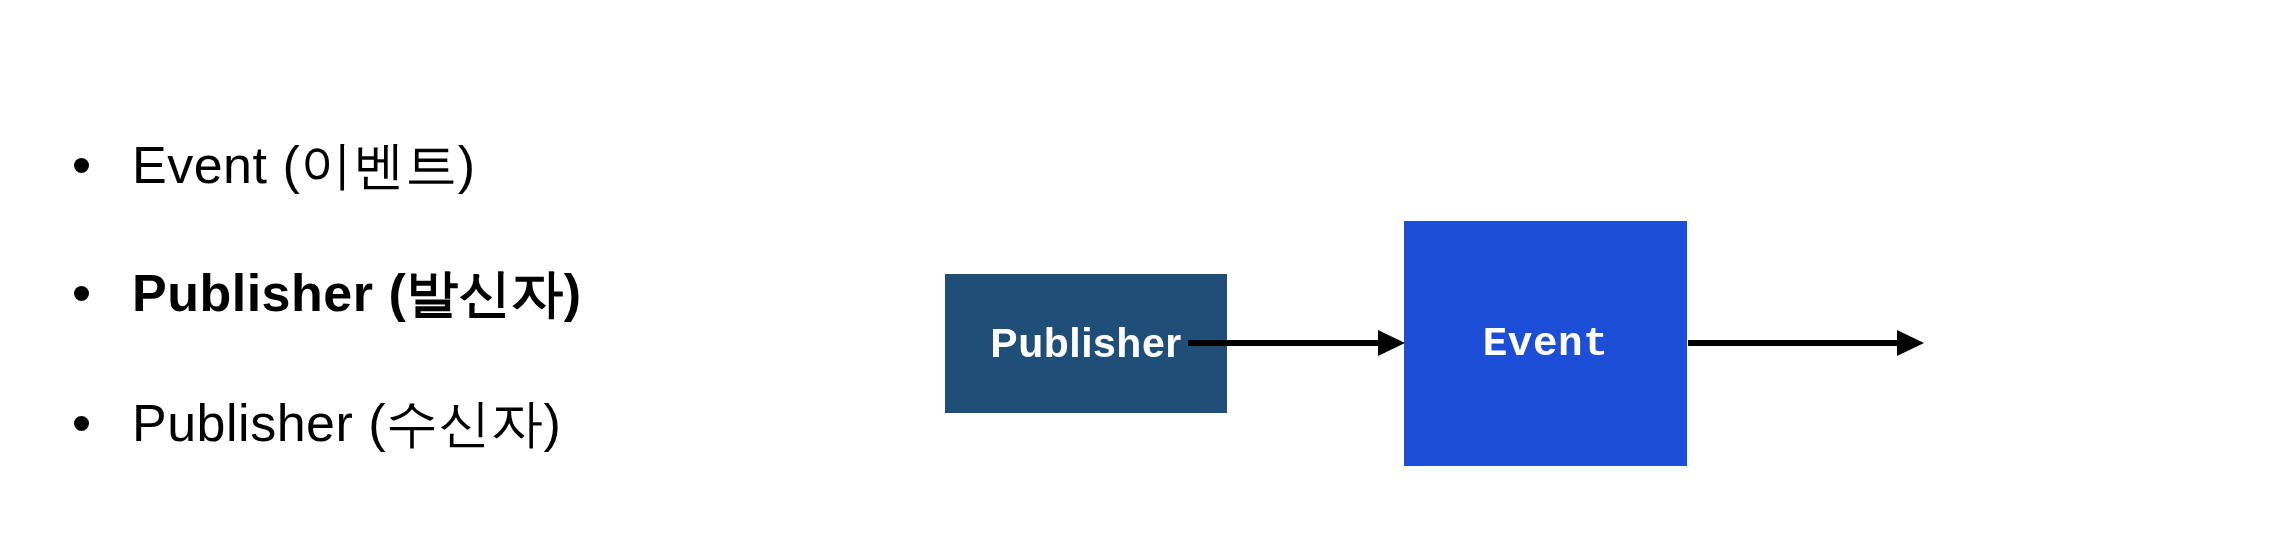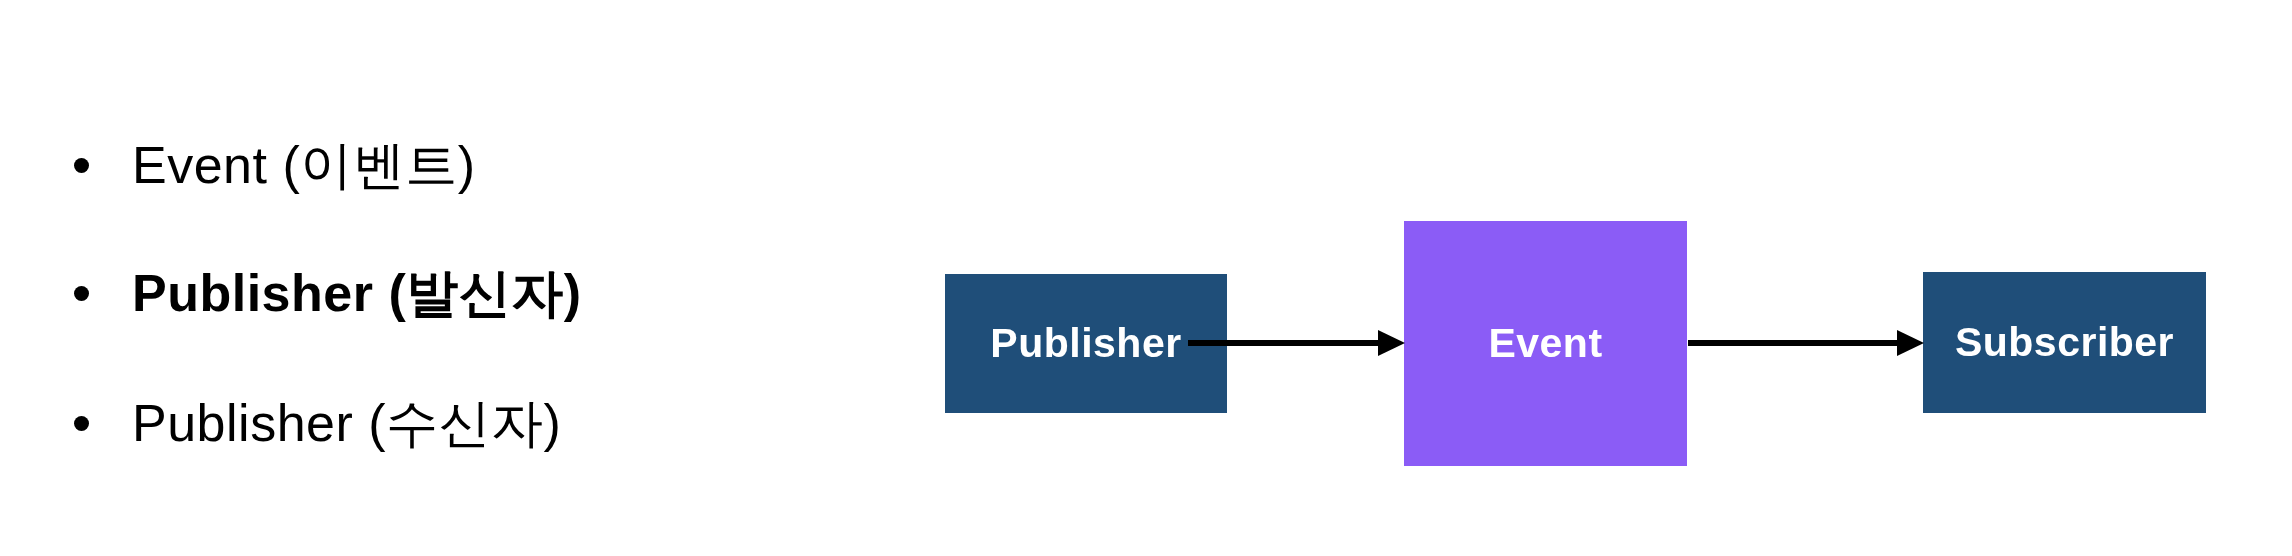--- a/index.html
+++ b/index.html
@@ -81,25 +81,22 @@
     <span class="bullet-text">Publisher (발신자)</span>
   </div>
   <div class="bullet-item bullet-3">
     <span class="dot"></span>
     <span class="bullet-text">Publisher (수신자)</span>
   </div>
 
   <div class="node node-publisher" style="background: rgb(31, 78, 121);">
     <span class="node-label">Publisher</span>
   </div>
-  <div class="node node-event" style="background: #8b5cf6;">
+  <div class="node node-event" style="background: #1d4ed8; font-family: Liberation Mono, monospace;">
     <span class="node-label">Event</span>
-  </div>
-  <div class="node node-subscriber" style="background: rgb(31, 78, 121);">
-    <span class="node-label">Subscriber</span>
   </div>
 
   <svg class="arrows-layer" viewBox="0 0 2292 556" xmlns="http://www.w3.org/2000/svg">
     <g>
       <line x1="1188" y1="343" x2="1380" y2="343" stroke="#000000" stroke-width="6"></line>
       <polygon points="1378,330 1378,356 1405,343" fill="#000000"></polygon>
     </g>
     <g>
       <line x1="1688" y1="343" x2="1899" y2="343" stroke="#000000" stroke-width="6"></line>
       <polygon points="1897,330 1897,356 1924,343" fill="#000000"></polygon>

